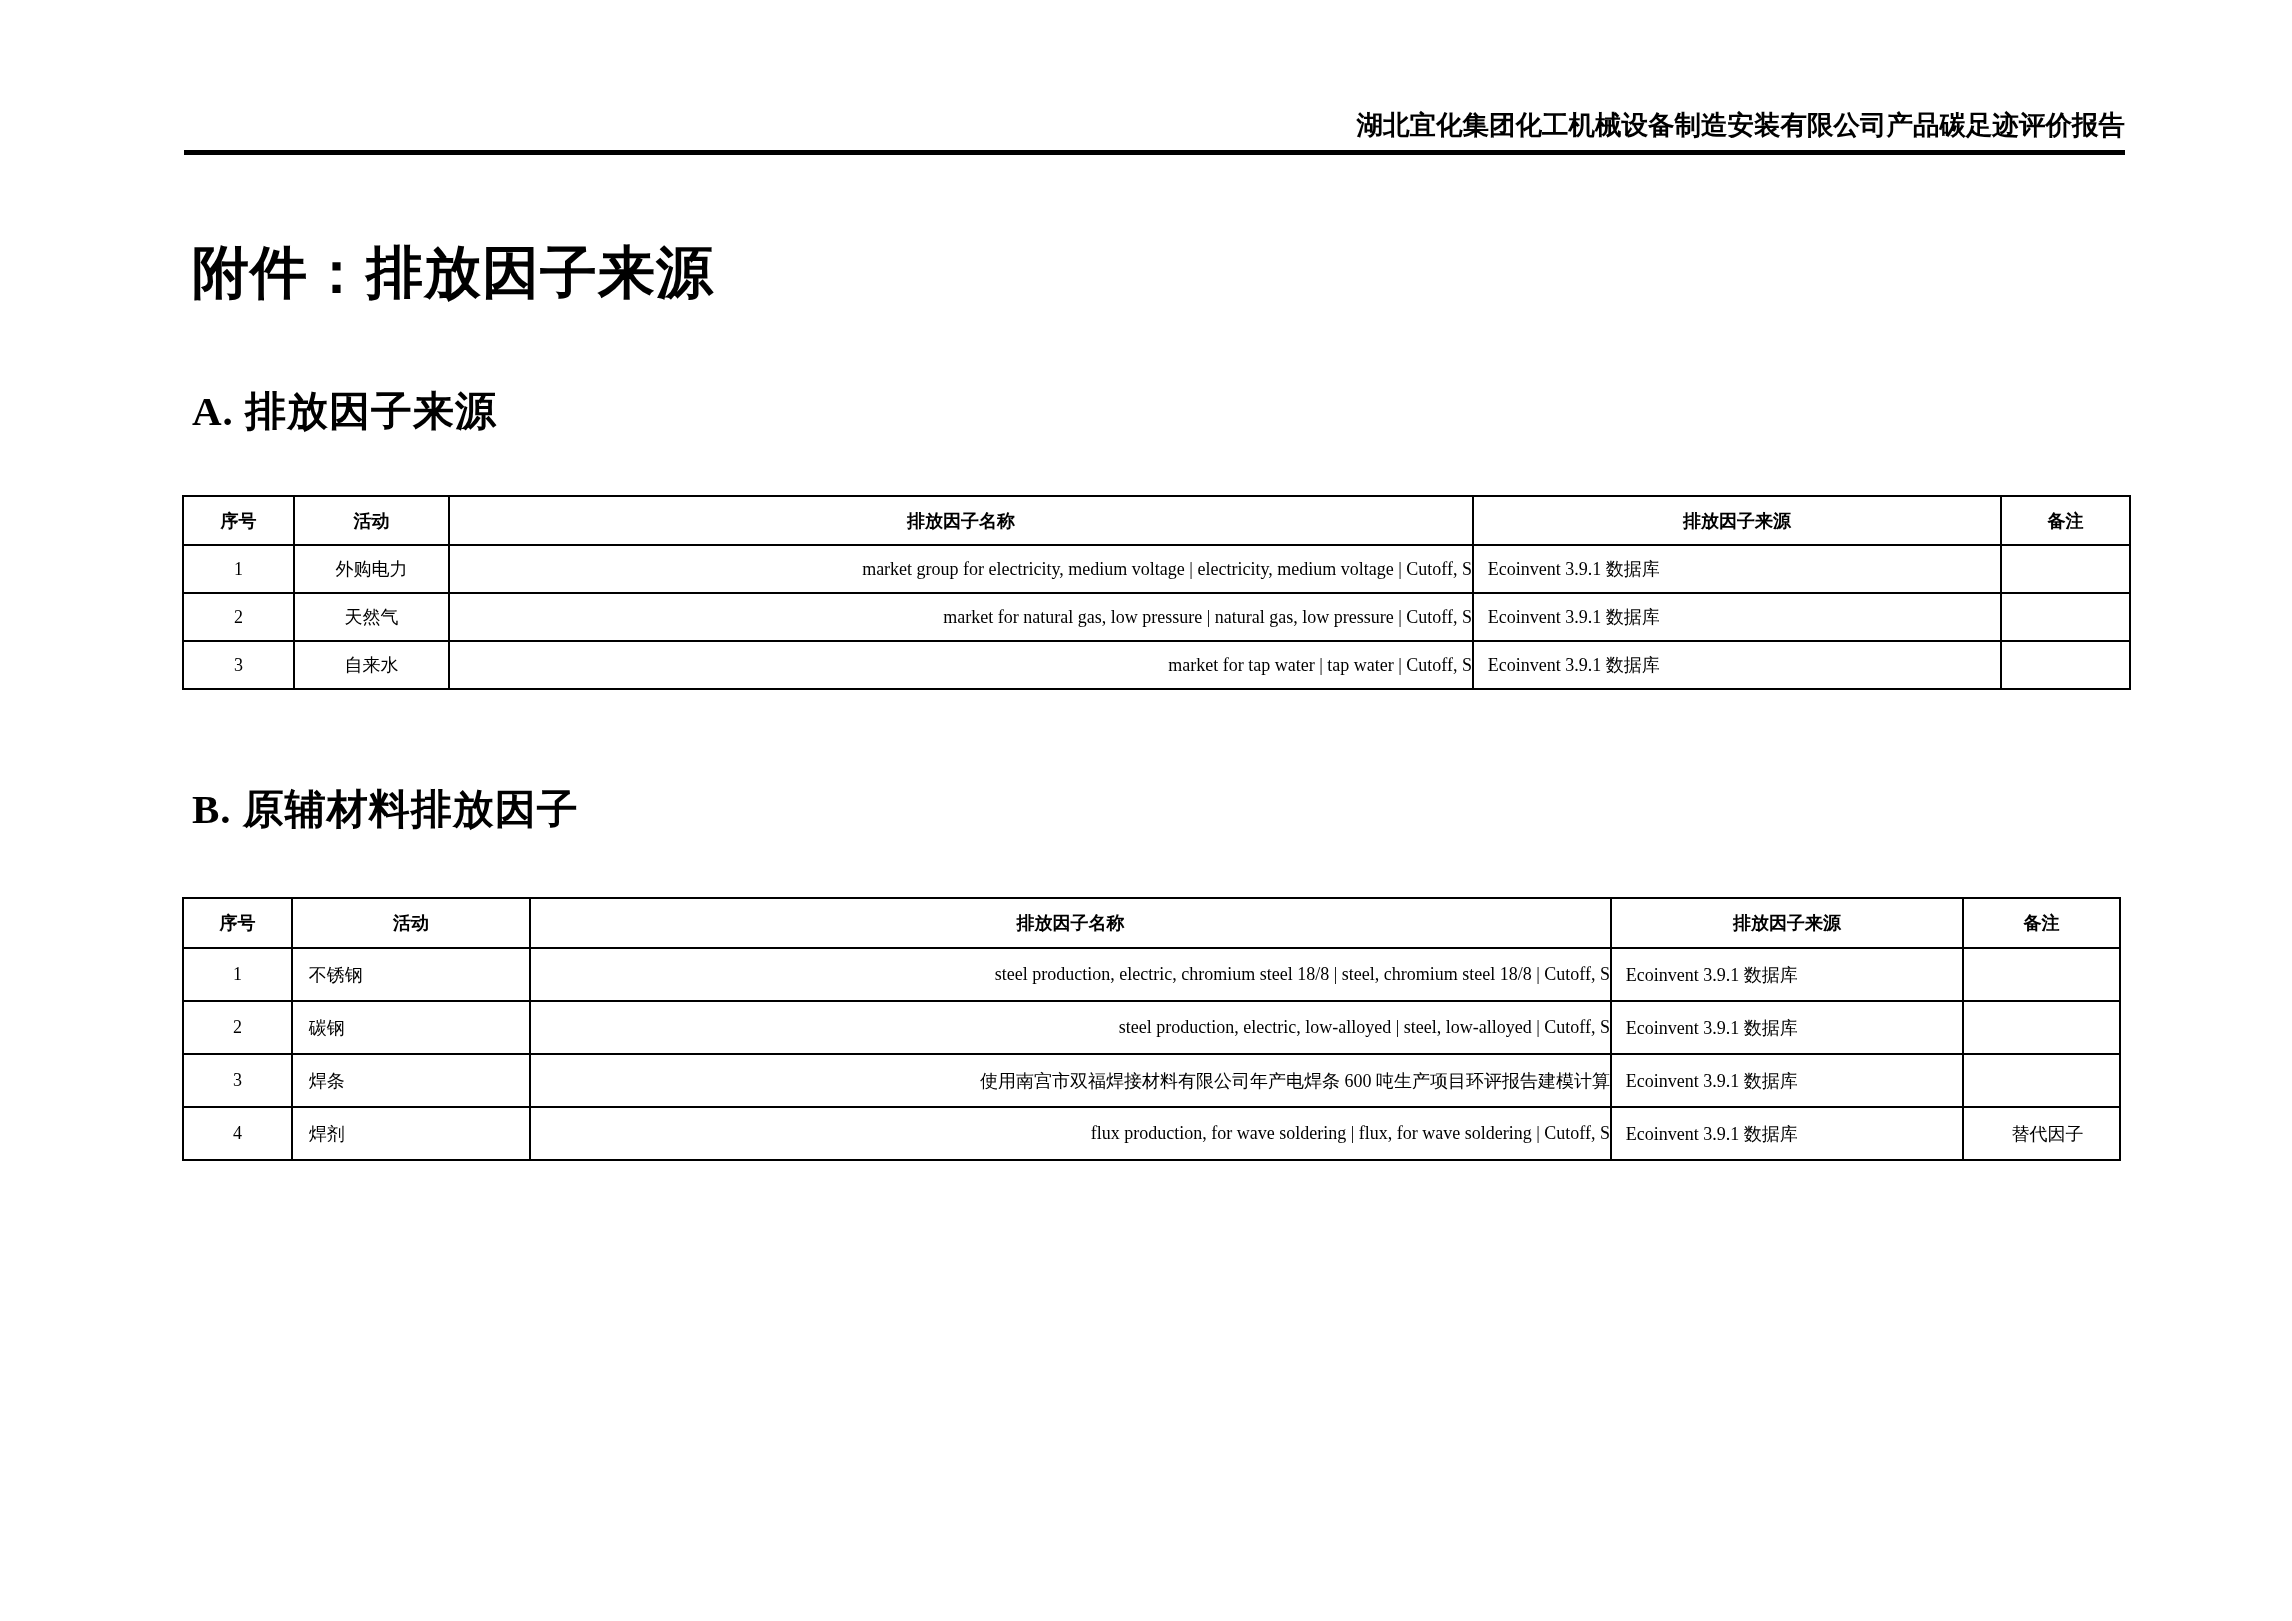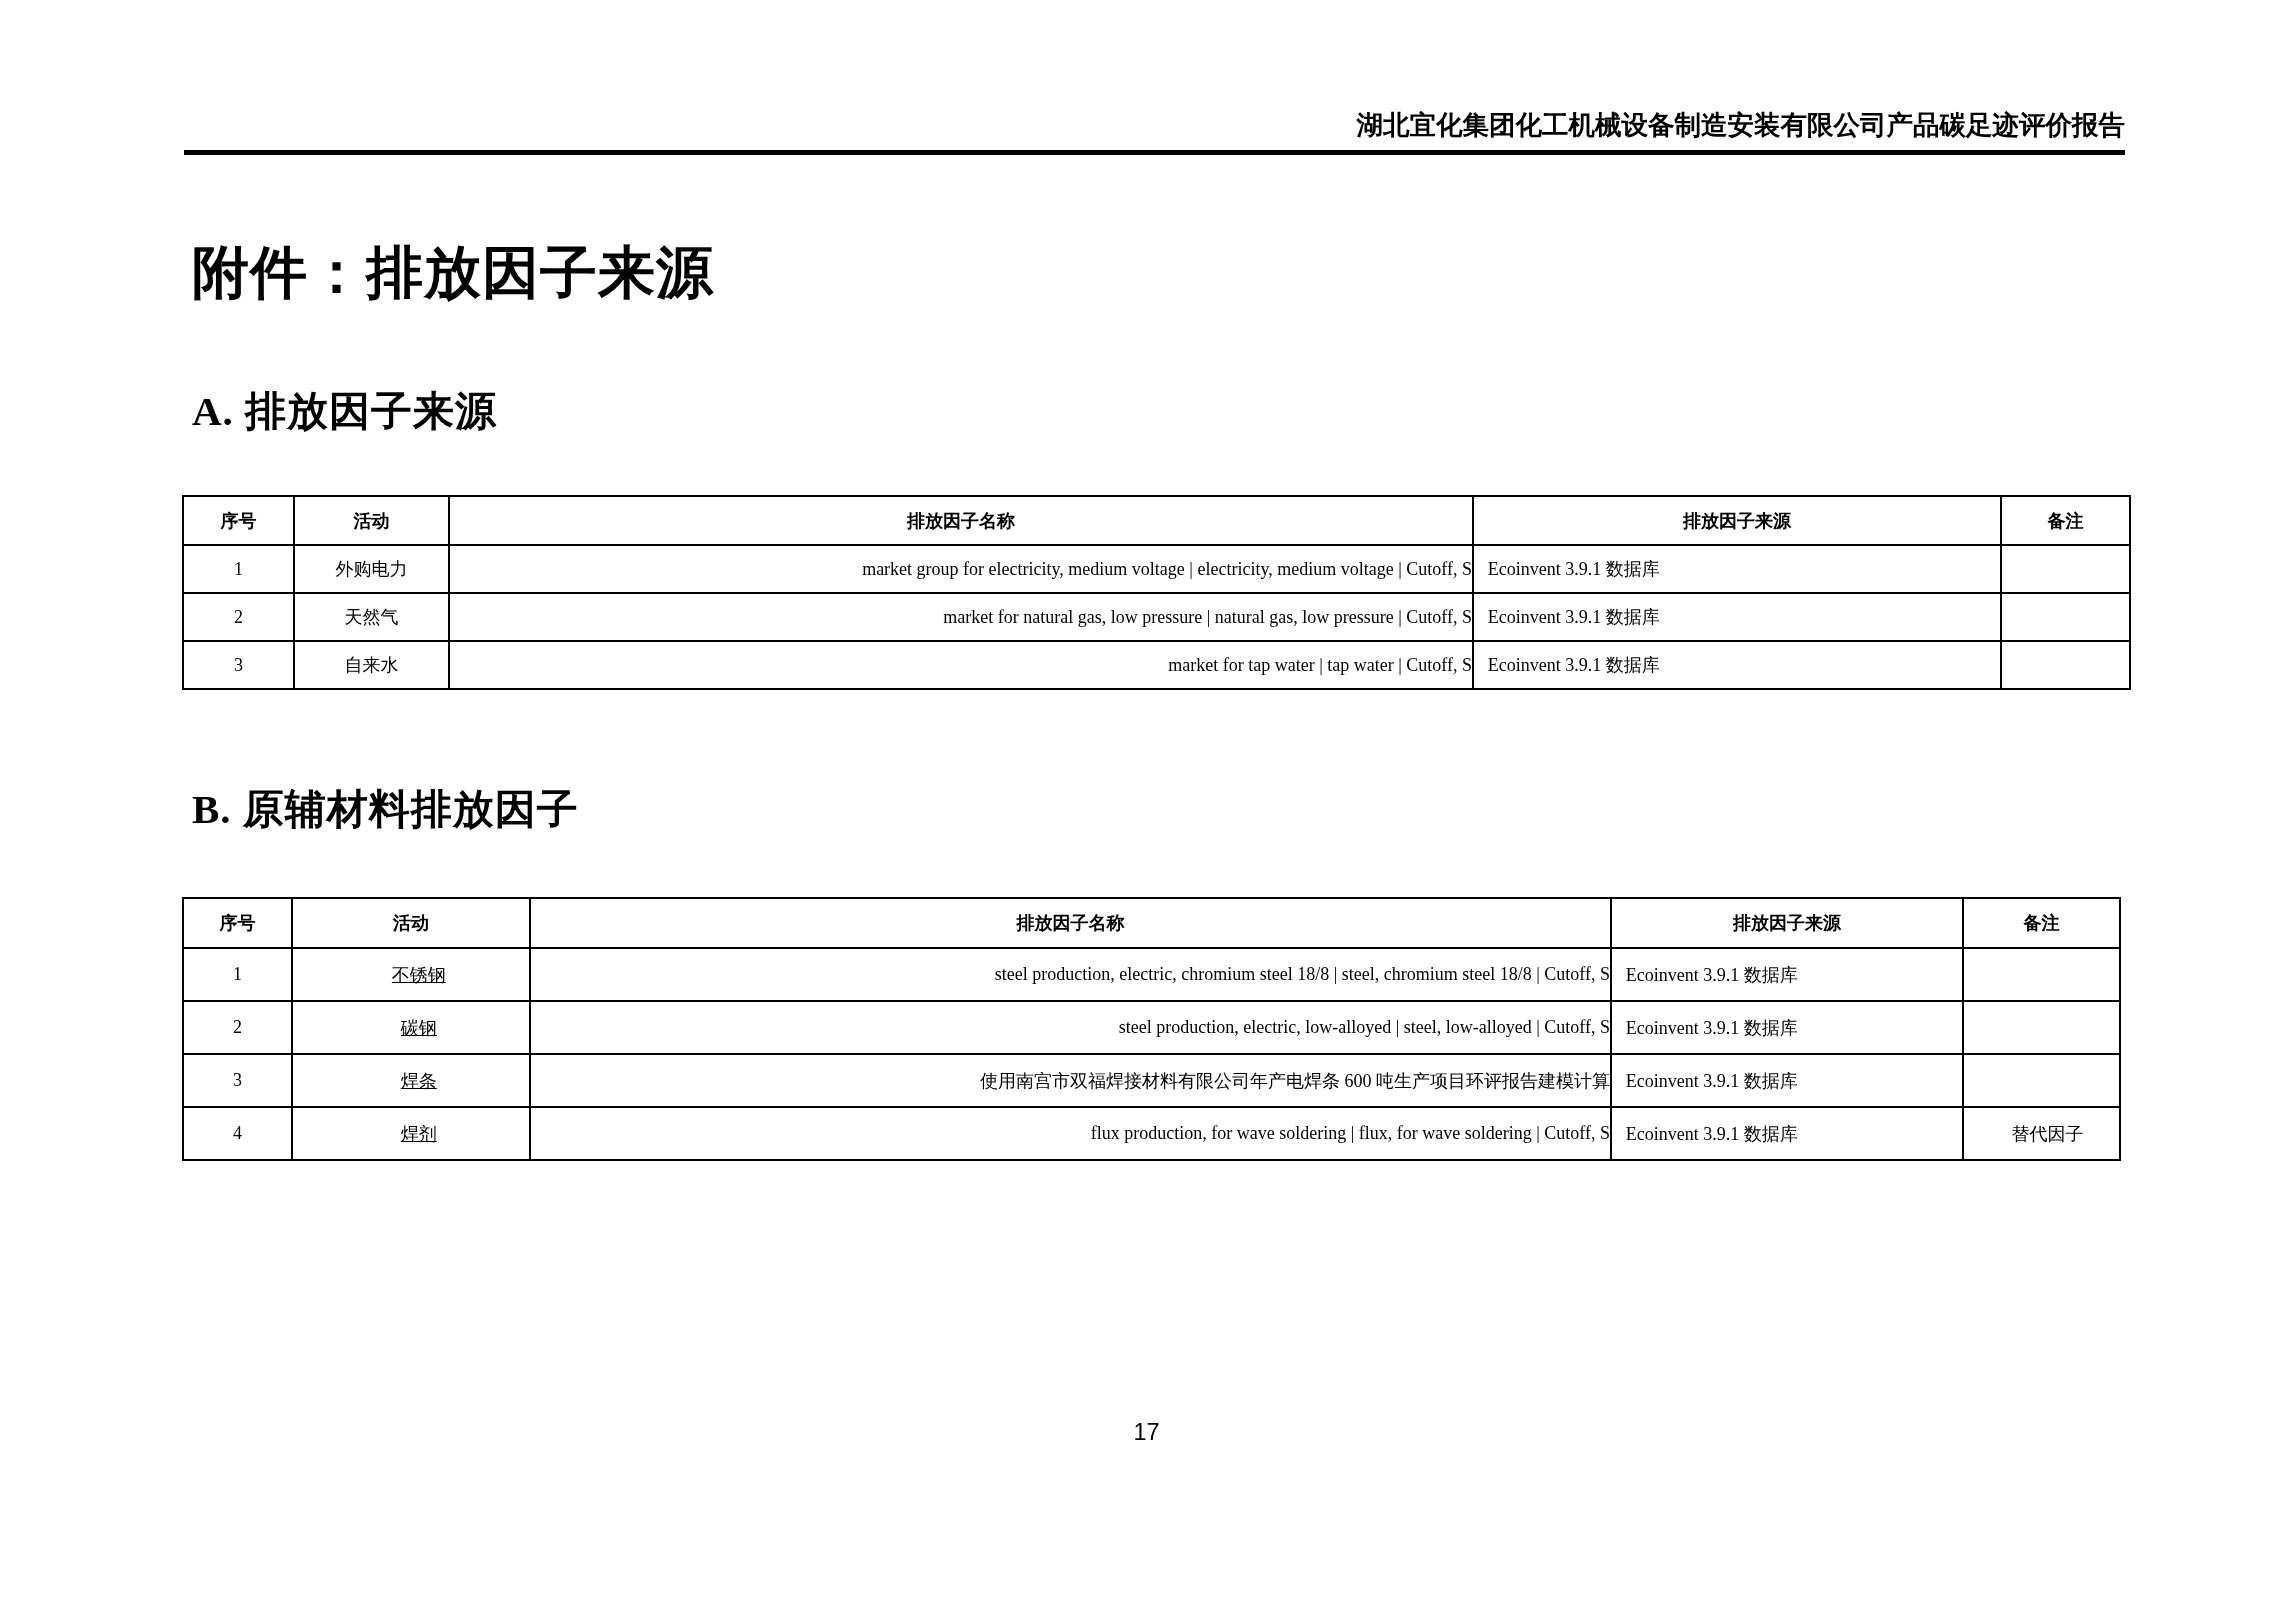--- a/index.html
+++ b/index.html
@@ -68,21 +68,21 @@
     vertical-align: middle;
     overflow: hidden;
     white-space: nowrap;
   }
   table.factors th {
     font-weight: bold;
     text-align: center;
   }
   td.c-index { text-align: center; }
   td.c-activity-center { text-align: center; }
-  td.c-activity-left { text-align: center; padding-left: 15.7px; text-decoration: underline; }
+  td.c-activity-left { text-align: left; padding-left: 15.7px; }
   td.c-name { text-align: right; padding-left: 13.7px; }
   td.c-source { text-align: left; padding-left: 13.7px; }
   td.c-remark { text-align: center; padding-left: 11.8px; }
   #table-a { top: 495px; width: 1948px; }
   #table-a tr { height: 48px; }
   #table-a tr.head-row { height: 49px; }
   #table-b { top: 897px; width: 1937px; }
   #table-b tr { height: 53px; }
   #table-b tr.head-row { height: 50px; }
   .page-number {
@@ -189,16 +189,15 @@
       <tr>
         <td class="c-index">4</td>
         <td class="c-activity-left">焊剂</td>
         <td class="c-name">flux production, for wave soldering | flux, for wave soldering | Cutoff, S</td>
         <td class="c-source">Ecoinvent 3.9.1 数据库</td>
         <td class="c-remark">替代因子</td>
       </tr>
     </tbody>
   </table>
 
-  <div class="page-number">17</div>
 
 </div>
 
 
 </body></html>

